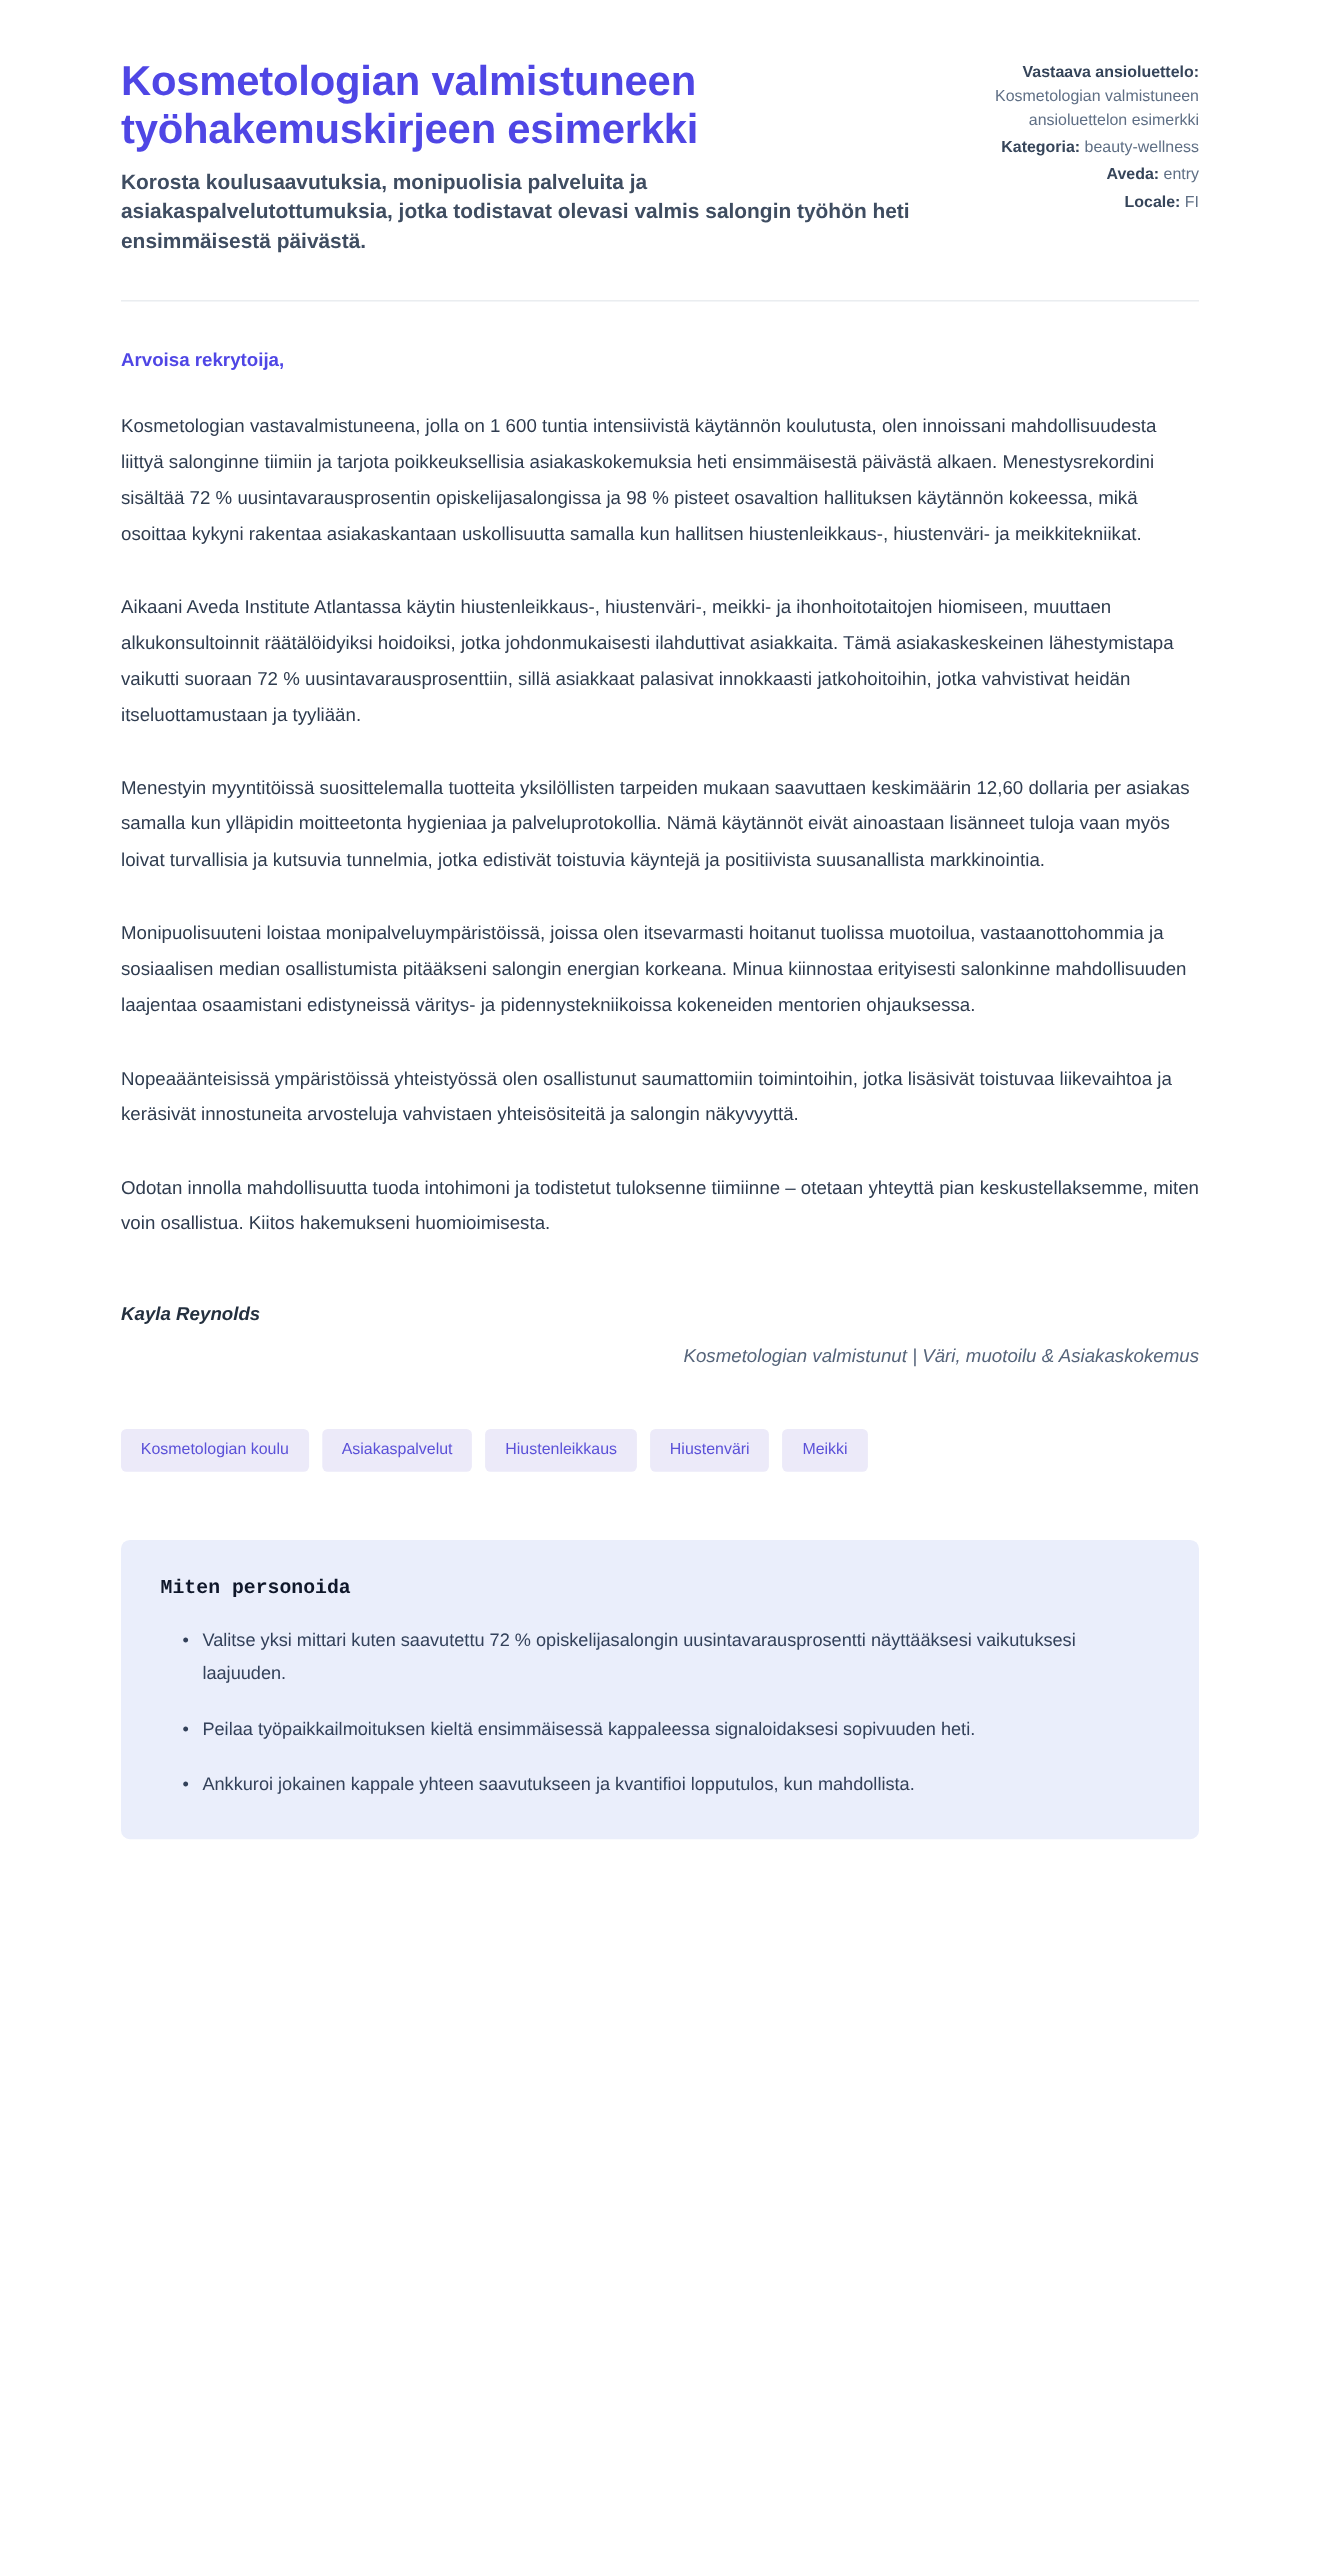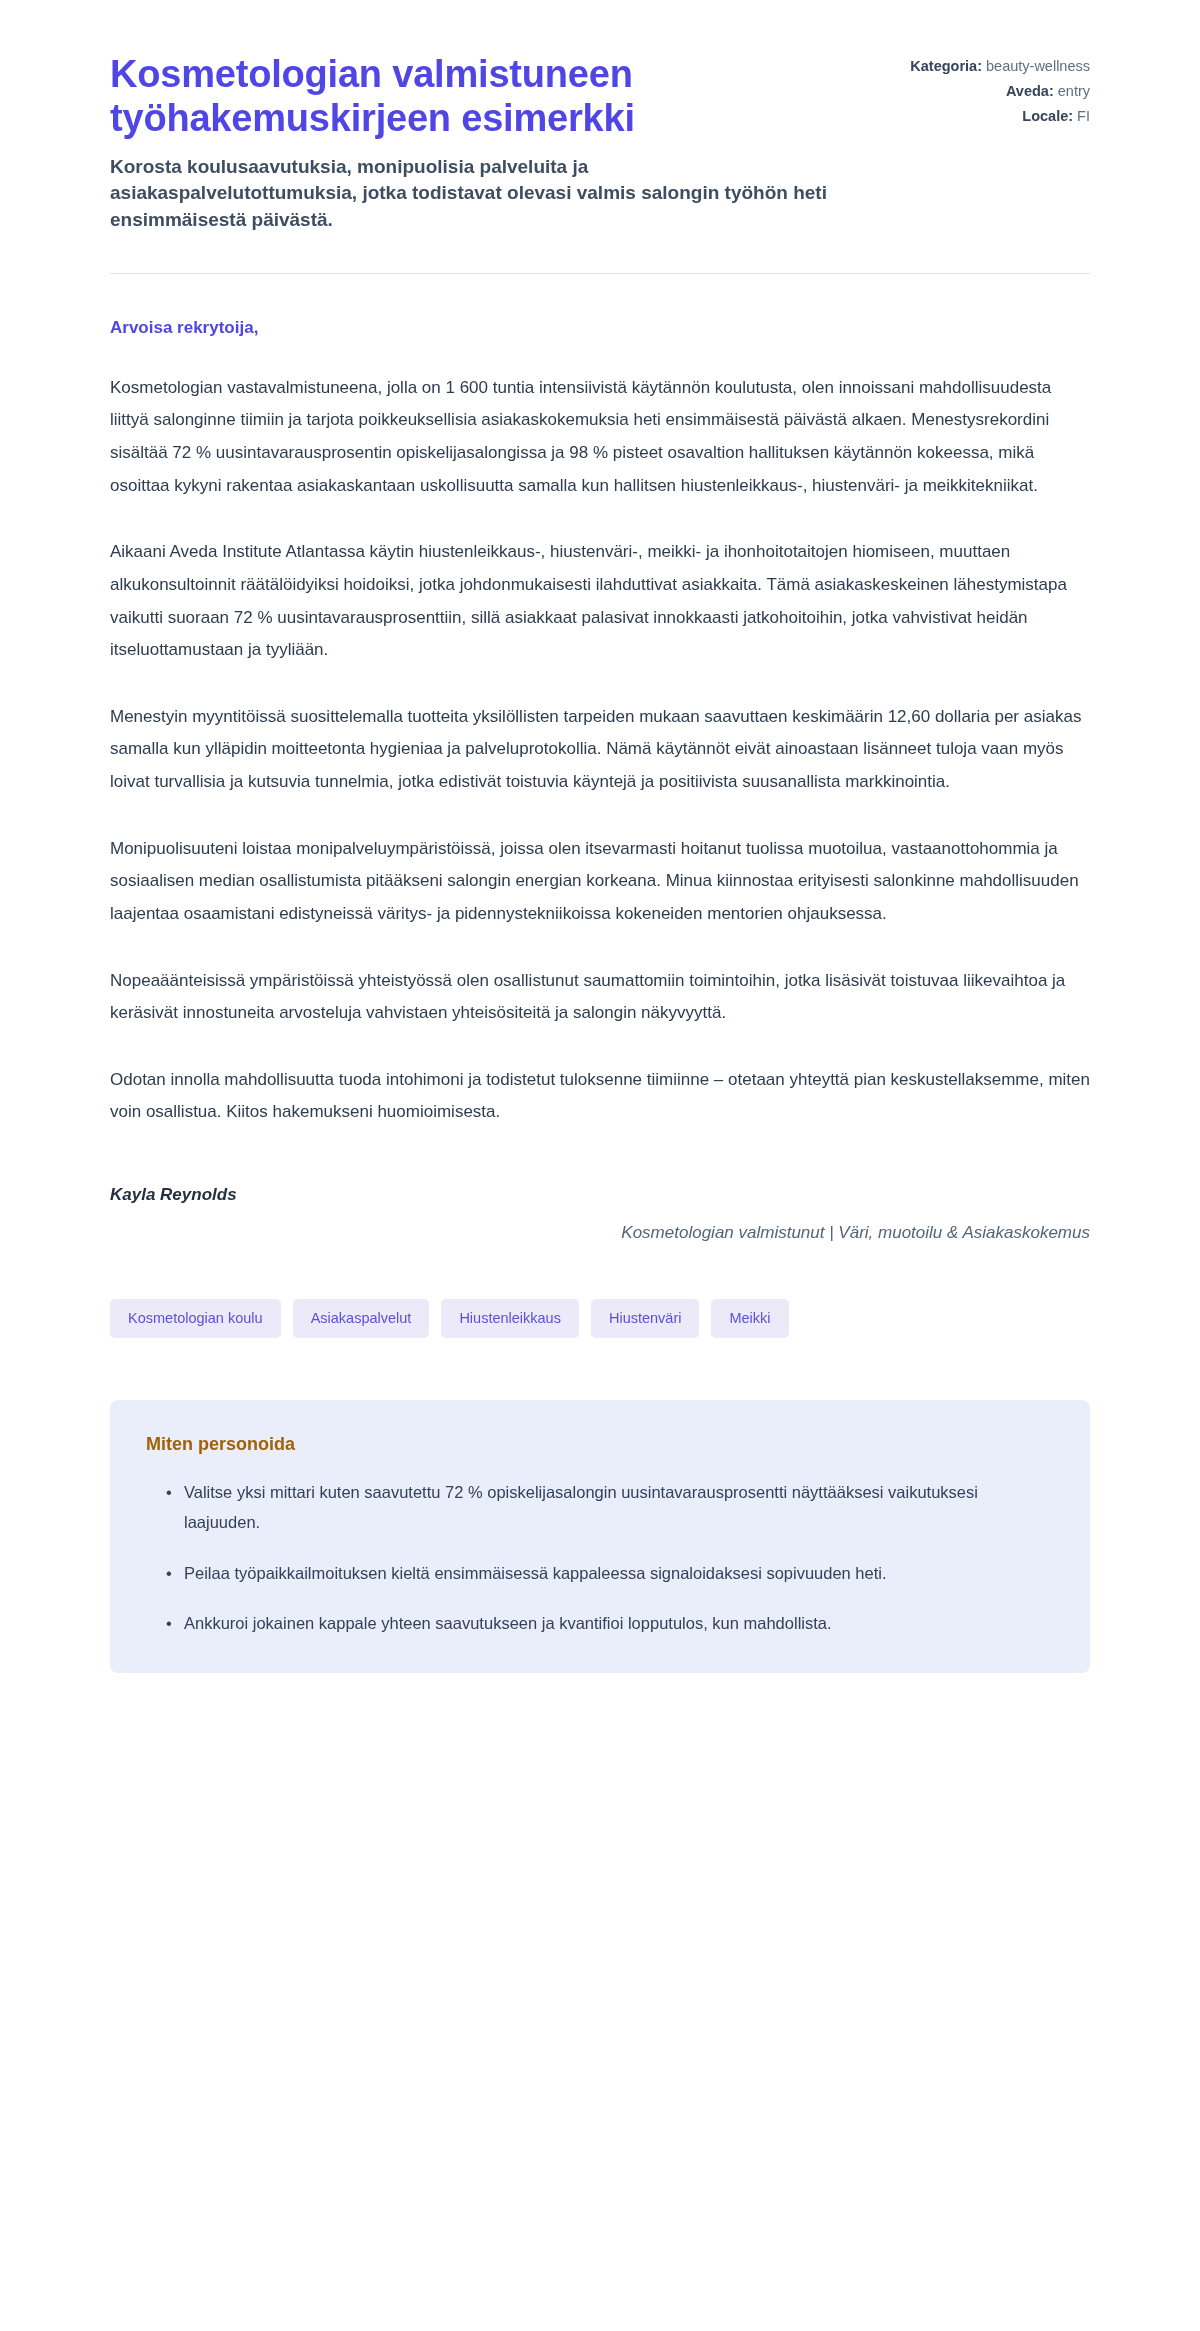--- a/index.html
+++ b/index.html
@@ -130,22 +130,23 @@
     padding: 62px 110px 80px 110px;
   }
   .callout {
     background: #eaeefb;
     border-radius: 8px;
     padding: 34px 36px 34px 36px;
   }
   .callout-title {
     font-size: 18px;
     font-weight: bold;
-    color: #a16207;
+    color: #0f172a;
     margin: 0 0 22px 0;
+    font-family: Liberation Mono, monospace;
   }
   .callout ul {
     margin: 0;
     padding: 0 0 0 20px;
     list-style: none;
   }
   .callout li {
     position: relative;
     font-size: 16.5px;
     line-height: 1.85;
@@ -168,20 +169,24 @@
 
 <div class="page">
 
   <div class="header">
     <div class="header-left">
       <h1 class="doc-title">Kosmetologian valmistuneen työhakemuskirjeen esimerkki</h1>
       <p class="doc-subtitle">Korosta koulusaavutuksia, monipuolisia palveluita ja asiakaspalvelutottumuksia, jotka todistavat olevasi valmis salongin työhön heti ensimmäisestä päivästä.</p>
     </div>
 
     <div class="header-right">
+      <div class="meta-row">
+        <span class="meta-label">Vastaava ansioluettelo:</span>
+        <span class="meta-value">Kosmetologian valmistuneen ansioluettelon esimerkki</span>
+      </div>
       <div class="meta-row">
         <span class="meta-label">Kategoria:</span>
         <span class="meta-value">beauty-wellness</span>
       </div>
       <div class="meta-row">
         <span class="meta-label">Aveda:</span>
         <span class="meta-value">entry</span>
       </div>
       <div class="meta-row">
         <span class="meta-label">Locale:</span>

